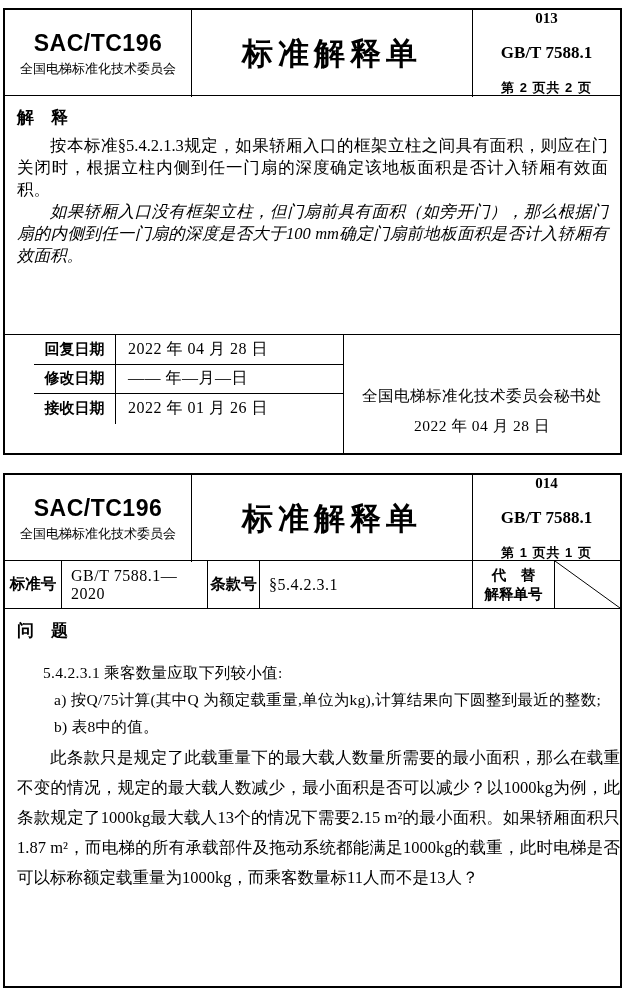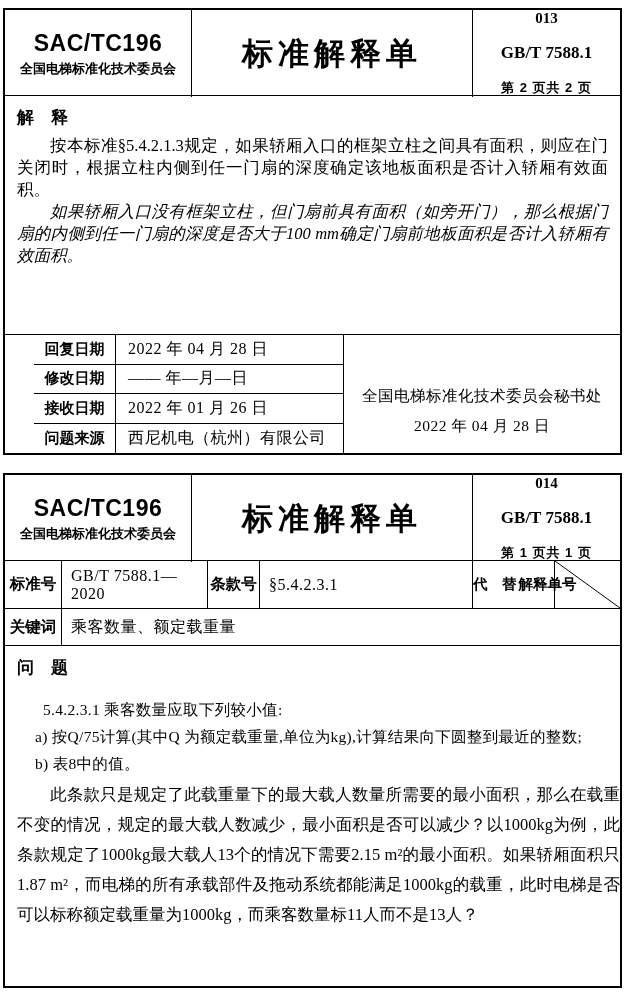--- a/index.html
+++ b/index.html
@@ -27,21 +27,21 @@
   .hdr-org {
     border-right:1px solid #000;
     display:flex; flex-direction:column; align-items:center; justify-content:center; gap:3px;
   }
   .org-code {
     font-family:"Liberation Sans","DejaVu Sans",sans-serif;
     font-weight:700; font-size:23px; letter-spacing:0.5px;
   }
   .org-name {
     font-family:"Liberation Sans","DejaVu Sans",sans-serif;
-    font-weight:700; font-size:13px;
+    font-weight:400; font-size:13px;
   }
   .hdr-title {
     border-right:1px solid #000;
     display:flex; align-items:center; justify-content:center;
     font-weight:700; font-size:31px; letter-spacing:5px;
   }
   .hdr-meta {
     display:flex; flex-direction:column; align-items:center; justify-content:center;
     gap:16px; font-weight:700;
   }
@@ -95,36 +95,36 @@
   }
   .meta-row > div { border-right:1px solid #000; display:flex; align-items:center; }
   .meta-row > div:last-child { border-right:none; }
   .cell-label {
     justify-content:center;
     font-family:"Liberation Sans","DejaVu Sans",sans-serif;
     font-weight:700; font-size:15.5px;
   }
   .cell-value { padding-left:9px; font-size:16px; letter-spacing:0.5px; }
   .cell-replace {
-    flex-direction:row; gap:2px;
+    flex-direction:column; justify-content:center; gap:2px;
     font-family:"Liberation Sans","DejaVu Sans",sans-serif;
     font-weight:700; font-size:14.5px; line-height:17px; white-space:pre;
   }
   .cell-diagonal {
     background:linear-gradient(to top right,
       transparent calc(50% - 0.8px), #000 50%, transparent calc(50% + 0.8px));
   }
   .kw-row { flex:0 0 37px; display:grid; grid-template-columns:57px 1fr; border-bottom:1px solid #000; }
   .kw-row .cell-label { border-right:1px solid #000; display:flex; align-items:center; }
   .kw-row .cell-value { display:flex; align-items:center; }
 
   
   .question { flex:1 1 auto; padding:10px 0 0 12px; }
   .clause-line { margin:17px 0 0 26px; font-size:15.5px; line-height:27px; letter-spacing:0.3px; }
-  .item-line   { margin-left:18px; font-size:15.5px; line-height:27px; letter-spacing:0.3px; }
+  .item-line   { margin-left:37px; font-size:15.5px; line-height:27px; letter-spacing:0.3px; }
   .question p.body-para {
     font-size:16.5px; line-height:30px; text-indent:2em;
     margin-top:3px; text-align:justify;
   }
 </style>
 </head>
 <body>
 
 <div class="page">
 
@@ -156,24 +156,20 @@
           <div class="info-value">2022 年 04 月 28 日</div>
         </div>
         <div class="info-row">
           <div class="info-label">修改日期</div>
           <div class="info-value">—— 年—月—日</div>
         </div>
         <div class="info-row">
           <div class="info-label">接收日期</div>
           <div class="info-value">2022 年 01 月 26 日</div>
         </div>
-        <div class="info-row">
-          <div class="info-label">问题来源</div>
-          <div class="info-value">西尼机电（杭州）有限公司</div>
-        </div>
       </div>
       <div class="info-right">
         <div>全国电梯标准化技术委员会秘书处</div>
         <div>2022 年 04 月 28 日</div>
       </div>
     </div>
   </section>
 
   <section class="form form2">
 
@@ -195,24 +191,20 @@
       <div class="cell-value">GB/T 7588.1—2020</div>
       <div class="cell-label">条款号</div>
       <div class="cell-value">§5.4.2.3.1</div>
       <div class="cell-replace">
         <span>代　替</span>
         <span>解释单号</span>
       </div>
       <div class="cell-diagonal"></div>
     </div>
 
-    <div class="kw-row">
-      <div class="cell-label">关键词</div>
-      <div class="cell-value">乘客数量、额定载重量</div>
-    </div>
 
     <div class="question">
       <div class="sec-label">问　题</div>
       <p class="clause-line">5.4.2.3.1 乘客数量应取下列较小值:</p>
       <p class="item-line">a) 按Q/75计算(其中Q 为额定载重量,单位为kg),计算结果向下圆整到最近的整数;</p>
       <p class="item-line">b) 表8中的值。</p>
       <p class="body-para">此条款只是规定了此载重量下的最大载人数量所需要的最小面积，那么在载重不变的情况，规定的最大载人数减少，最小面积是否可以减少？以1000kg为例，此条款规定了1000kg最大载人13个的情况下需要2.15 m²的最小面积。如果轿厢面积只1.87 m²，而电梯的所有承载部件及拖动系统都能满足1000kg的载重，此时电梯是否可以标称额定载重量为1000kg，而乘客数量标11人而不是13人？</p>
     </div>
   </section>
 

